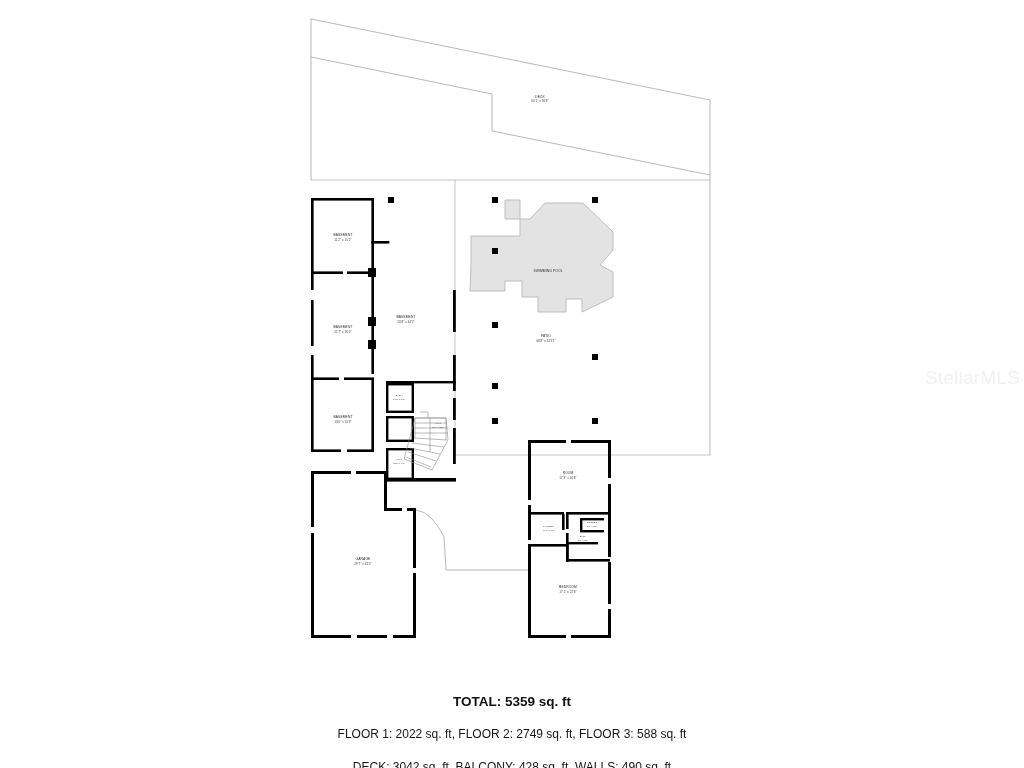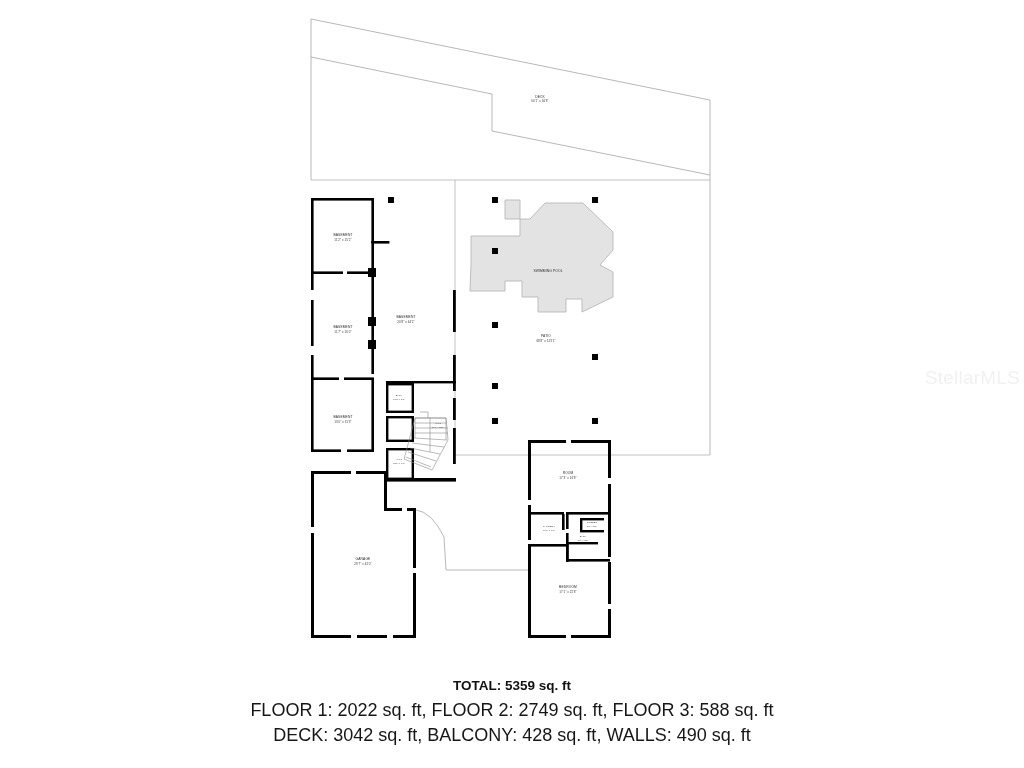--- a/index.html
+++ b/index.html
@@ -52,28 +52,28 @@
     top: 678px;
     width: 1024px;
     text-align: center;
     font-family: "Liberation Sans", sans-serif;
   }
   #summary .total-line {
     font-size: 13.5px;
     font-weight: bold;
     color: #111111;
     line-height: 16px;
-    margin: 0;
+    margin: 16px;
   }
   #summary .detail-line {
-    font-size: 18px;
+    font-size: 12px;
     font-weight: normal;
     color: #161616;
     line-height: 16.5px;
-    margin: 8px;
+    margin: 16px;
     white-space: nowrap;
   }
   #summary .disclaimer {
     margin-top: 6px;
     font-size: 9.5px;
     color: #c9c9c9;
     letter-spacing: 0.25px;
     line-height: 12px;
   }
 

